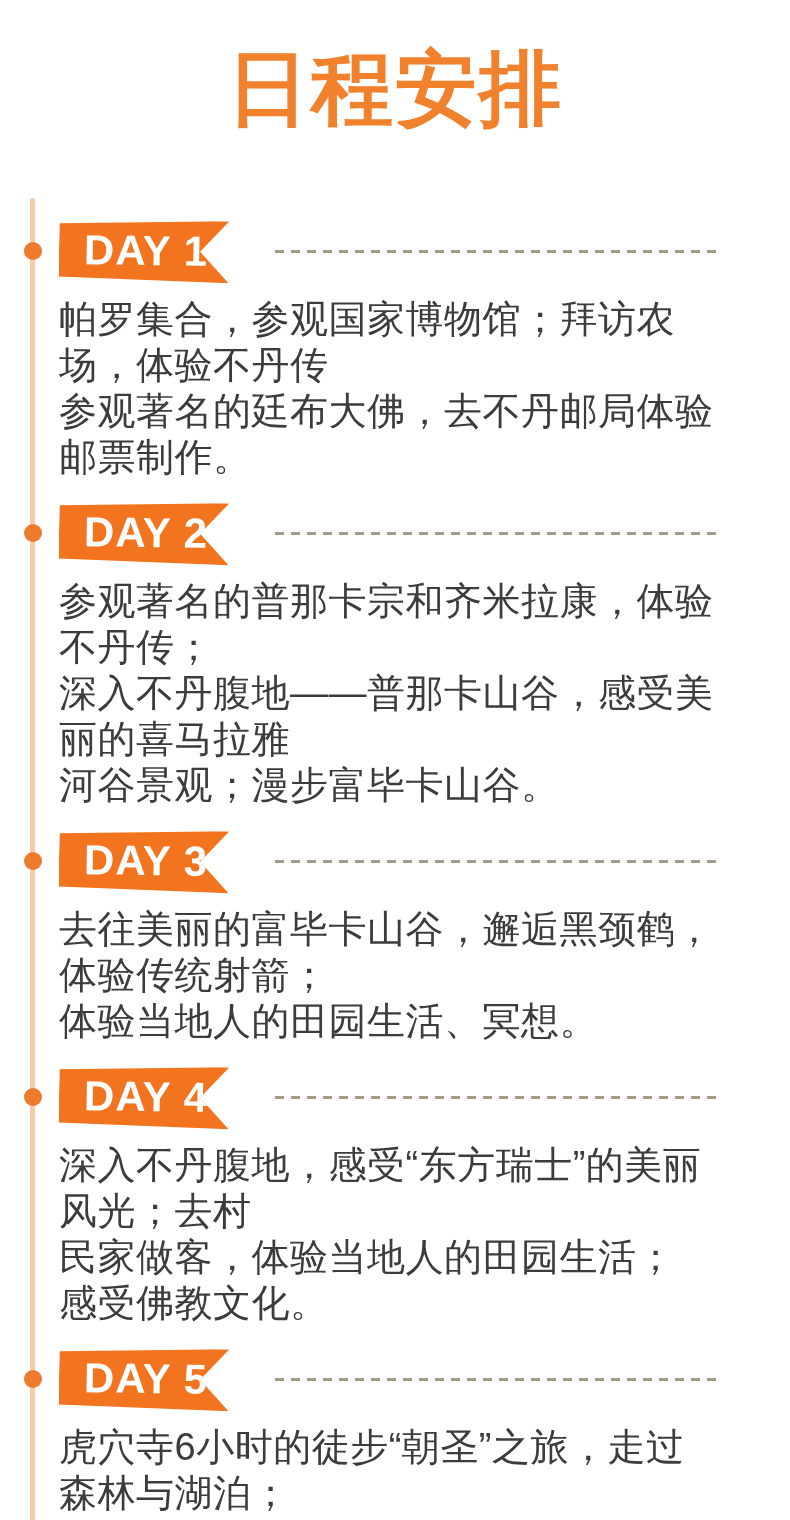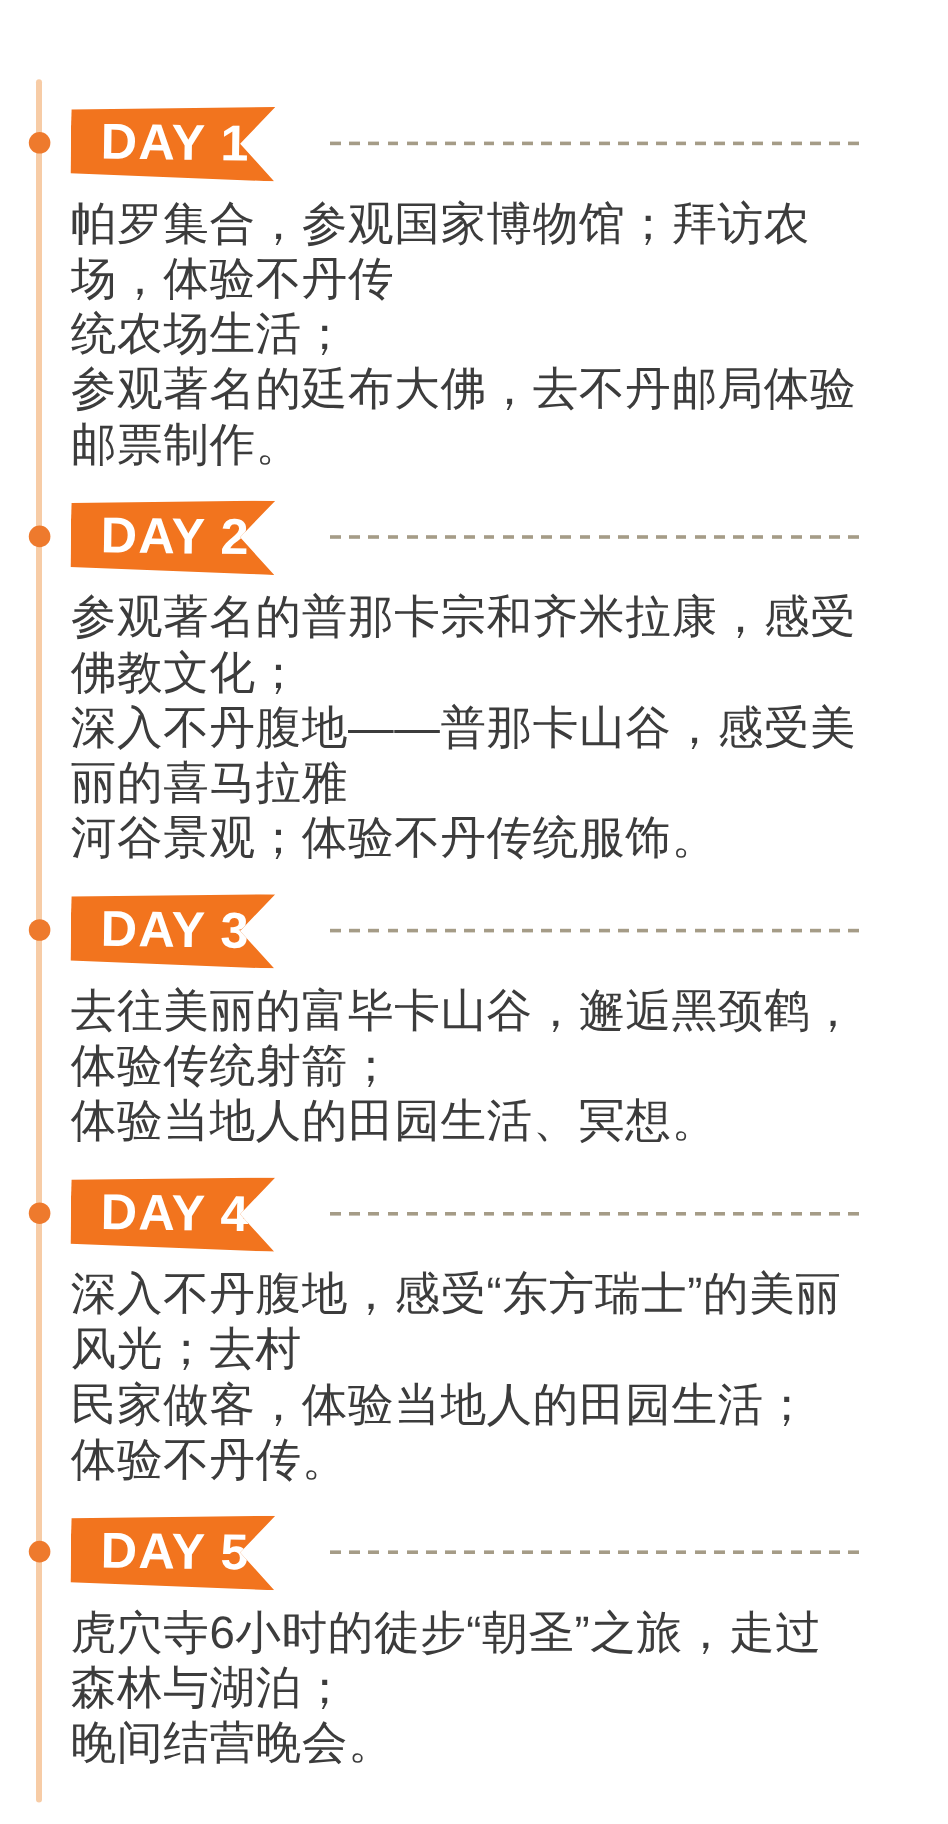--- a/index.html
+++ b/index.html
@@ -87,51 +87,51 @@
     line-height: 46px;
     color: #3c3c3c;
     letter-spacing: 0.5px;
   }
 </style>
 </head>
 <body>
 
 <div class="page">
 
+  <h1 class="page-title">日程安排</h1>
 
   <div class="timeline">
     <div class="vline"></div>
 
     <section class="day">
       <div class="banner-row">
         <span class="dot"></span>
         <div class="banner">
           <span>DAY 1</span>
         </div>
         <div class="dashes"></div>
       </div>
       <div class="day-text">
         <div>帕罗集合，参观国家博物馆；拜访农场，体验不丹传</div>
-        <div>统农场生活；</div>
         <div>参观著名的廷布大佛，去不丹邮局体验邮票制作。</div>
       </div>
     </section>
 
     <section class="day">
       <div class="banner-row">
         <span class="dot"></span>
         <div class="banner">
           <span>DAY 2</span>
         </div>
         <div class="dashes"></div>
       </div>
       <div class="day-text">
-        <div>参观著名的普那卡宗和齐米拉康，感受佛教文化；</div>
+        <div>参观著名的普那卡宗和齐米拉康，体验不丹传；</div>
         <div>深入不丹腹地——普那卡山谷，感受美丽的喜马拉雅</div>
-        <div>河谷景观；体验不丹传统服饰。</div>
+        <div>河谷景观；漫步富毕卡山谷。</div>
       </div>
     </section>
 
     <section class="day">
       <div class="banner-row">
         <span class="dot"></span>
         <div class="banner">
           <span>DAY 3</span>
         </div>
         <div class="dashes"></div>
@@ -146,21 +146,21 @@
       <div class="banner-row">
         <span class="dot"></span>
         <div class="banner">
           <span>DAY 4</span>
         </div>
         <div class="dashes"></div>
       </div>
       <div class="day-text">
         <div>深入不丹腹地，感受“东方瑞士”的美丽风光；去村</div>
         <div>民家做客，体验当地人的田园生活；</div>
-        <div>体验不丹传。</div>
+        <div>感受佛教文化。</div>
       </div>
     </section>
 
     <section class="day">
       <div class="banner-row">
         <span class="dot"></span>
         <div class="banner">
           <span>DAY 5</span>
         </div>
         <div class="dashes"></div>

